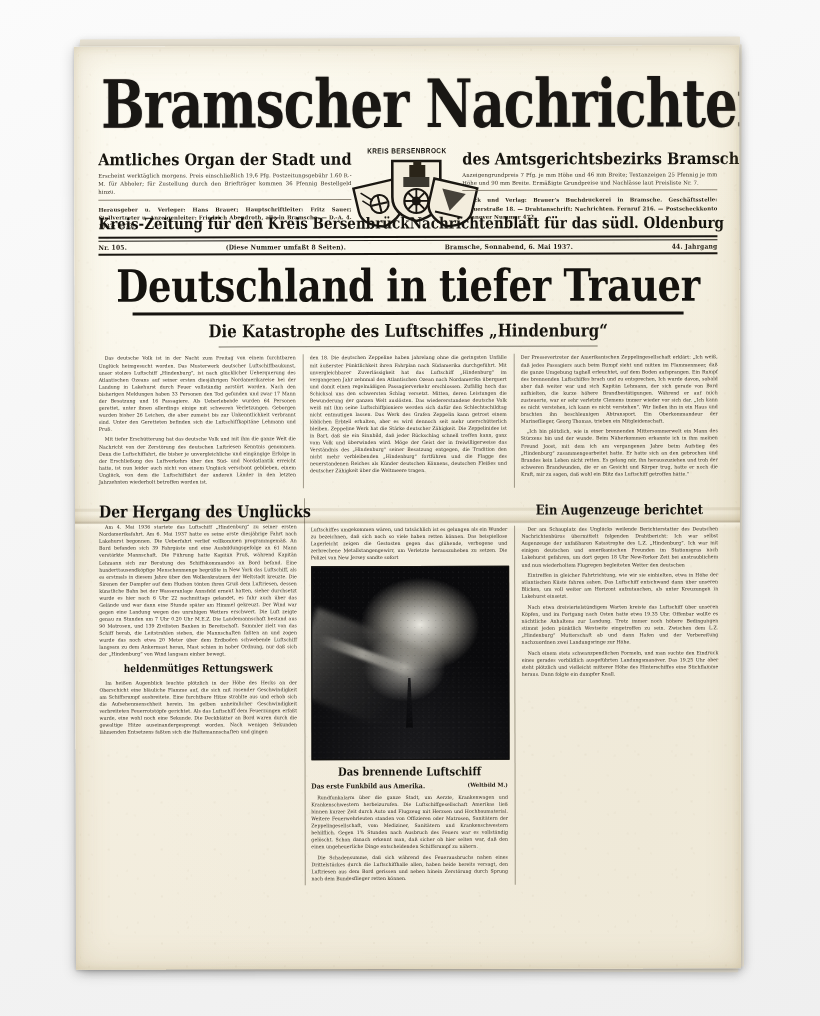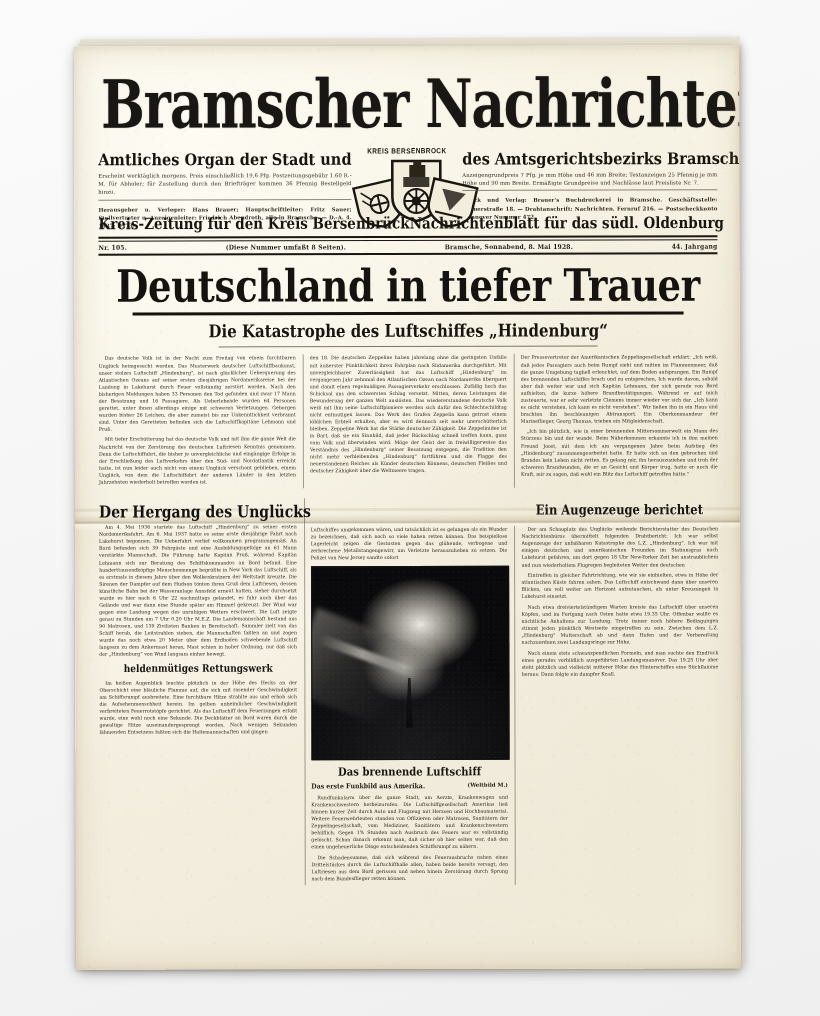--- a/index.html
+++ b/index.html
@@ -303,21 +303,21 @@
         <div class="bl">Kreis-Zeitung für den Kreis Bersenbrück</div>
         <div class="bl">Nachrichtenblatt für das südl. Oldenburg</div>
       </div>
 
       <div class="rule-thick"></div>
       <div class="rule-thin"></div>
 
       <div class="issueline">
         <span>Nr. 105.</span>
         <span>(Diese Nummer umfaßt 8 Seiten).</span>
-        <span>Bramsche, Sonnabend, 8. Mai 1928.</span>
+        <span>Bramsche, Sonnabend, 6. Mai 1937.</span>
         <span>44. Jahrgang</span>
       </div>
       <div class="rule-under-issue"></div>
 
       <div class="headline">Deutschland in tiefer Trauer</div>
       <div class="headline-rule"></div>
       <div class="subhead">Die Katastrophe des Luftschiffes „Hindenburg“</div>
       <div class="subhead-rule"></div>
 
       <div class="cols">

